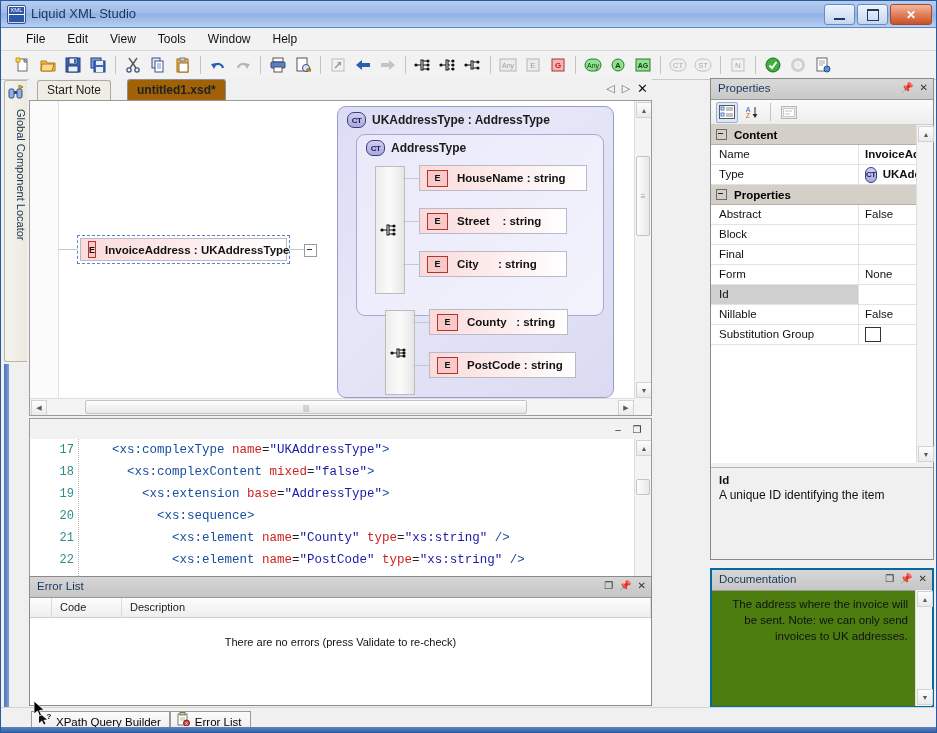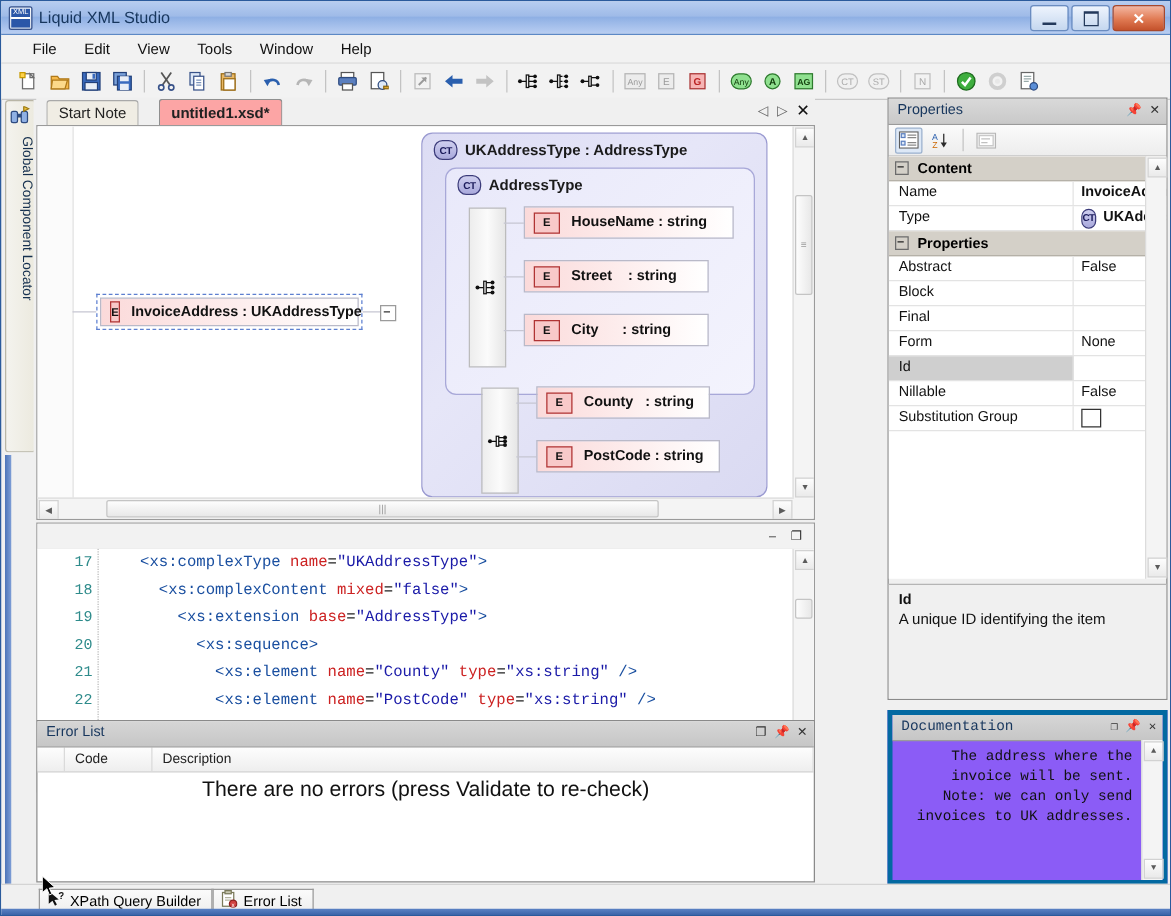--- a/index.html
+++ b/index.html
@@ -63,21 +63,21 @@
   .leftbar .railblue{position:absolute;left:1px;top:286px;bottom:0;width:5px;
     background:linear-gradient(90deg,#4c74b8,#7e9ed6);}
 
   
   .center{position:absolute;left:28px;top:0;right:284px;bottom:24px;}
 
   .doctabs{height:22px;position:relative;background:#f0f0f0;}
   .dtab{position:absolute;top:2px;height:19px;line-height:19px;padding:0 9px;
     font-size:12px;border:1px solid #a9a9a9;border-bottom:none;background:#f0ede4;
     color:#222;border-radius:3px 3px 0 0;cursor:pointer;}
-  .dtab.active{background:#fca5a5;font-weight:bold;border-color:#8f8f8f;top:1px;height:21px;line-height:21px;}
+  .dtab.active{background:#a16207;font-weight:bold;border-color:#8f8f8f;top:1px;height:21px;line-height:21px;}
   .tabnav{position:absolute;right:4px;top:3px;display:flex;align-items:center;gap:7px;color:#666;font-size:11px;}
   .tabnav span{cursor:pointer;}
 
   .diagpane{position:absolute;left:0;top:22px;right:0;height:316px;
     background:#fff;border:1px solid #9a9a9a;box-sizing:border-box;overflow:hidden;}
   .diagcanvas{position:absolute;left:0;top:0;right:16px;bottom:16px;overflow:hidden;background:#fff;}
   .ruler-l{position:absolute;left:0;top:0;bottom:0;width:28px;background:#fbfbfb;border-right:1px solid #e2e2e2;}
 
   
   .ctbox{position:absolute;border:1px solid #9a9ad1;border-radius:9px;
@@ -131,21 +131,21 @@
     border:1px solid #8a8a8a;background:#fff;box-sizing:border-box;}
   .panehdr{height:20px;background:linear-gradient(180deg,#d6d6d6,#c6c6c6);
     border-bottom:1px solid #9a9a9a;position:relative;}
   .panehdr .pt{position:absolute;left:7px;top:3px;font-size:11.5px;color:#17365d;}
   .panehdr .pbtns{position:absolute;right:5px;top:3px;display:flex;gap:6px;align-items:center;
     font-size:10px;color:#333;}
   .panehdr .pbtns span{cursor:pointer;}
   .errcols{height:19px;background:linear-gradient(180deg,#fdfdfd,#eeeeee);
     border-bottom:1px solid #d0d0d0;display:flex;align-items:center;font-size:11px;color:#222;}
   .errcols div{border-right:1px solid #dadada;height:19px;line-height:19px;padding-left:8px;box-sizing:border-box;}
-  .errmsg{text-align:center;font-size:17px;color:#111;margin-top:4px;}
+  .errmsg{text-align:center;font-size:11px;color:#111;margin-top:18px;}
 
   
   .right{position:absolute;right:2px;top:0;width:224px;bottom:24px;}
   .proppane{position:absolute;left:0;top:0;right:0;height:482px;
     border:1px solid #8a8a8a;background:#f0f0f0;box-sizing:border-box;}
   .proptb{height:24px;background:linear-gradient(180deg,#fbfbfb,#ededed);
     border-bottom:1px solid #cfcfcf;display:flex;align-items:center;padding-left:5px;gap:3px;}
   .pbt{width:20px;height:19px;border:1px solid transparent;border-radius:2px;
     display:flex;align-items:center;justify-content:center;cursor:pointer;}
   .pbt.on{border-color:#9ab0cd;background:#dde8f6;}
@@ -164,21 +164,21 @@
     background:linear-gradient(180deg,#cfcfef,#a9a9dc);color:#1a1a5a;font-size:8px;
     font-weight:bold;display:flex;align-items:center;justify-content:center;letter-spacing:-.5px;}
   .emptybox{width:14px;height:13px;border:1px solid #333;background:#fff;}
   .bold{font-weight:bold;}
   .propdesc{position:absolute;left:0;right:0;bottom:0;height:92px;background:#f0f0f0;
     border-top:1px solid #b5b5b5;padding:6px 8px;box-sizing:border-box;}
   .propdesc .dt{font-size:11.5px;font-weight:bold;color:#111;}
   .propdesc .dd{font-size:12px;color:#111;margin-top:2px;}
 
   .docpane{position:absolute;left:0;right:0;top:490px;bottom:0;
-    border:4px solid #0369a1;background:#8b5cf6;box-sizing:border-box;font-family:Liberation Mono, monospace;}
+    border:2px solid #0369a1;background:#4d7c0f;box-sizing:border-box;}
   .doctext{position:absolute;left:0;top:20px;right:16px;bottom:0;padding:6px 8px;
     box-sizing:border-box;font-size:11.5px;color:#111;line-height:16px;text-align:right;}
 
   
   .statusbar{position:absolute;left:0;right:0;bottom:0;height:24px;
     background:#f0f0f0;border-top:1px solid #d4d4d4;display:flex;align-items:flex-end;padding-left:30px;}
   .stab{height:20px;line-height:20px;padding:0 8px 0 6px;font-size:11.5px;border:1px solid #9a9a9a;
     border-bottom:none;background:linear-gradient(180deg,#fbfbfb,#ececec);display:flex;align-items:center;gap:5px;cursor:pointer;}
   .bluerail{position:absolute;left:0;right:0;bottom:0;height:5px;
     background:linear-gradient(180deg,#5b82c4,#3b63a8);}

